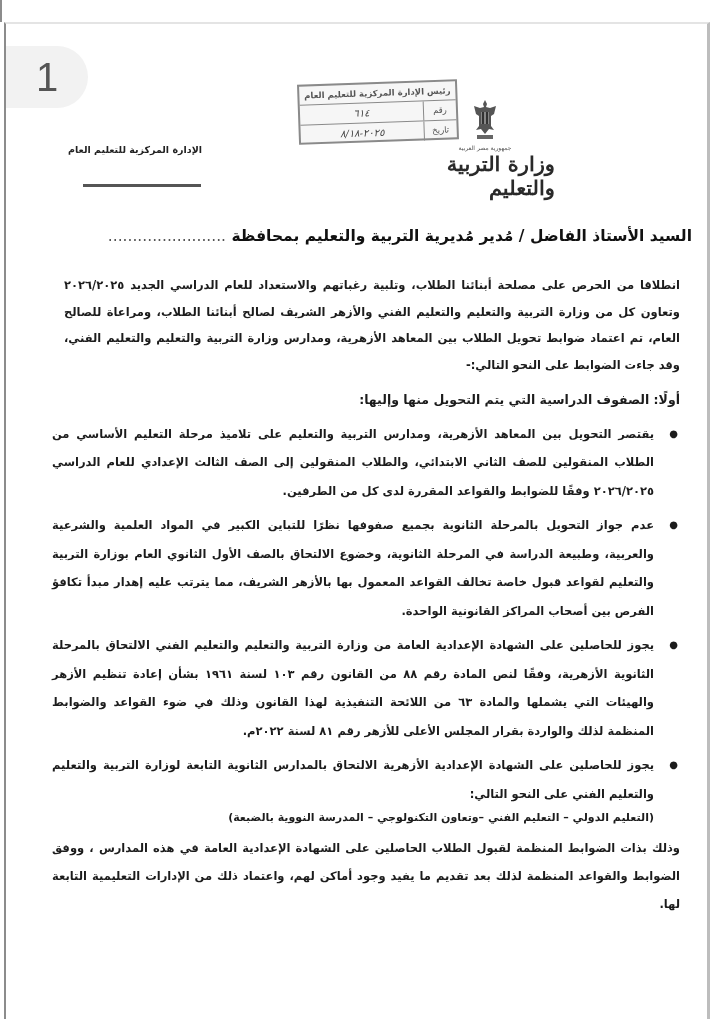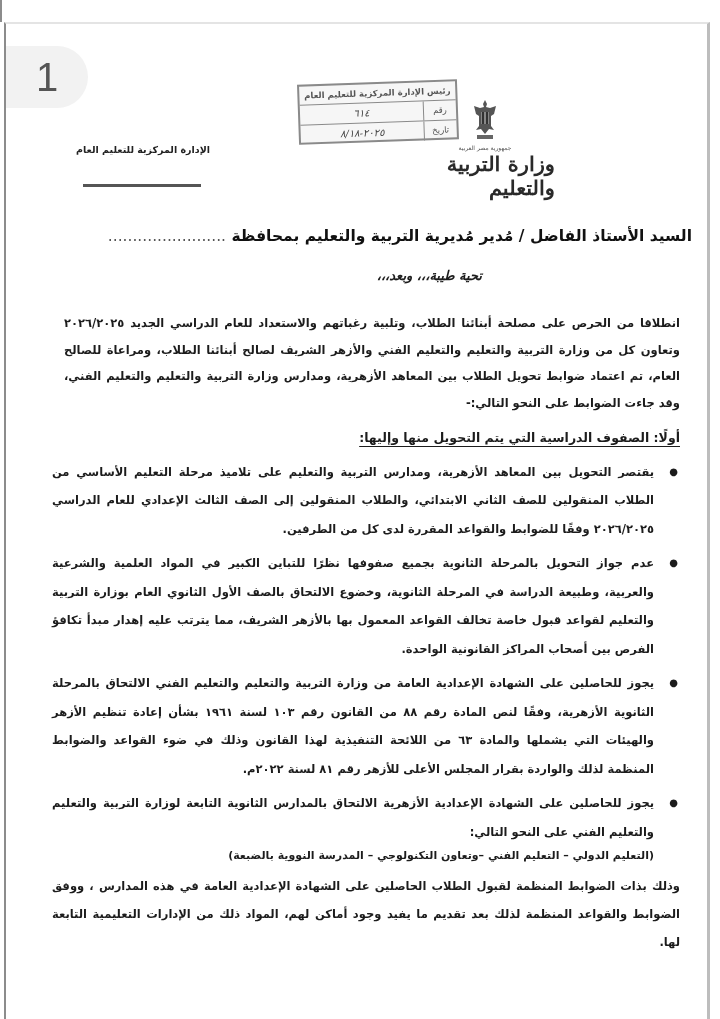--- a/index.html
+++ b/index.html
@@ -121,20 +121,21 @@
       font-style: italic;
       font-size: 10px;
       color: #444;
       direction: ltr;
     }
     .dept-name {
       position: absolute;
       left: 60px;
       top: 144px;
       width: 150px;
+      text-align: center;
       direction: rtl;
       font-size: 9.5px;
       font-weight: bold;
       color: #222;
     }
     .dept-rule {
       position: absolute;
       left: 83px;
       top: 184px;
       width: 118px;
@@ -177,21 +178,20 @@
       line-height: 26.5px;
       margin-top: 22px;
       text-align: justify;
       text-align-last: right;
       padding-right: 12px;
       margin-left: 12px;
     }
     .section-heading {
       font-size: 12.5px;
       font-weight: bold;
-      text-decoration: underline;
       text-underline-offset: 4px;
       line-height: 24px;
       margin-right: 12px;
       margin-top: -2px;
     }
     ul.rules {
       list-style: none;
       margin: 8px 0 0 0;
       padding: 0;
     }
@@ -273,21 +273,20 @@
 
 <div class="dept-name">الإدارة المركزية للتعليم العام</div>
 <div class="dept-rule"></div>
 
 <div class="doc-body">
   <div class="salutation">
     <span>السيد الأستاذ الفاضل / مُدير مُديرية التربية والتعليم بمحافظة</span>
     <span class="dots">........................</span>
   </div>
 
-  <div class="greeting">تحية طيبة،،، وبعد،،،</div>
 
   <p class="para">انطلاقا من الحرص على مصلحة أبنائنا الطلاب، وتلبية رغباتهم والاستعداد للعام الدراسي الجديد ٢٠٢٦/٢٠٢٥ وتعاون كل من وزارة التربية والتعليم والتعليم الفني والأزهر الشريف لصالح أبنائنا الطلاب، ومراعاة للصالح العام، تم اعتماد ضوابط تحويل الطلاب بين المعاهد الأزهرية، ومدارس وزارة التربية والتعليم والتعليم الفني، وقد جاءت الضوابط على النحو التالي:-</p>
 
   <div class="section-heading">أولًا: الصفوف الدراسية التي يتم التحويل منها وإليها:</div>
 
   <ul class="rules">
     <li>
       <span class="bullet">●</span>
       <span>يقتصر التحويل بين المعاهد الأزهرية، ومدارس التربية والتعليم على تلاميذ مرحلة التعليم الأساسي من الطلاب المنقولين للصف الثاني الابتدائي، والطلاب المنقولين إلى الصف الثالث الإعدادي للعام الدراسي ٢٠٢٦/٢٠٢٥ وفقًا للضوابط والقواعد المقررة لدى كل من الطرفين.</span>
     </li>
@@ -300,15 +299,15 @@
       <span>يجوز للحاصلين على الشهادة الإعدادية العامة من وزارة التربية والتعليم والتعليم الفني الالتحاق بالمرحلة الثانوية الأزهرية، وفقًا لنص المادة رقم ٨٨ من القانون رقم ١٠٣ لسنة ١٩٦١ بشأن إعادة تنظيم الأزهر والهيئات التي يشملها والمادة ٦٣ من اللائحة التنفيذية لهذا القانون وذلك في ضوء القواعد والضوابط المنظمة لذلك والواردة بقرار المجلس الأعلى للأزهر رقم ٨١ لسنة ٢٠٢٢م.</span>
     </li>
     <li>
       <span class="bullet">●</span>
       <span>يجوز للحاصلين على الشهادة الإعدادية الأزهرية الالتحاق بالمدارس الثانوية التابعة لوزارة التربية والتعليم والتعليم الفني على النحو التالي:</span>
     </li>
   </ul>
 
   <div class="sub-list">(التعليم الدولي – التعليم الفني –وتعاون التكنولوجي – المدرسة النووية بالضبعة)</div>
 
-  <p class="closing">وذلك بذات الضوابط المنظمة لقبول الطلاب الحاصلين على الشهادة الإعدادية العامة في هذه المدارس ، ووفق الضوابط والقواعد المنظمة لذلك بعد تقديم ما يفيد وجود أماكن لهم، المواد ذلك من الإدارات التعليمية التابعة لها.</p>
+  <p class="closing">وذلك بذات الضوابط المنظمة لقبول الطلاب الحاصلين على الشهادة الإعدادية العامة في هذه المدارس ، ووفق الضوابط والقواعد المنظمة لذلك بعد تقديم ما يفيد وجود أماكن لهم، واعتماد ذلك من الإدارات التعليمية التابعة لها.</p>
 
 </div>
 
 </body></html>

